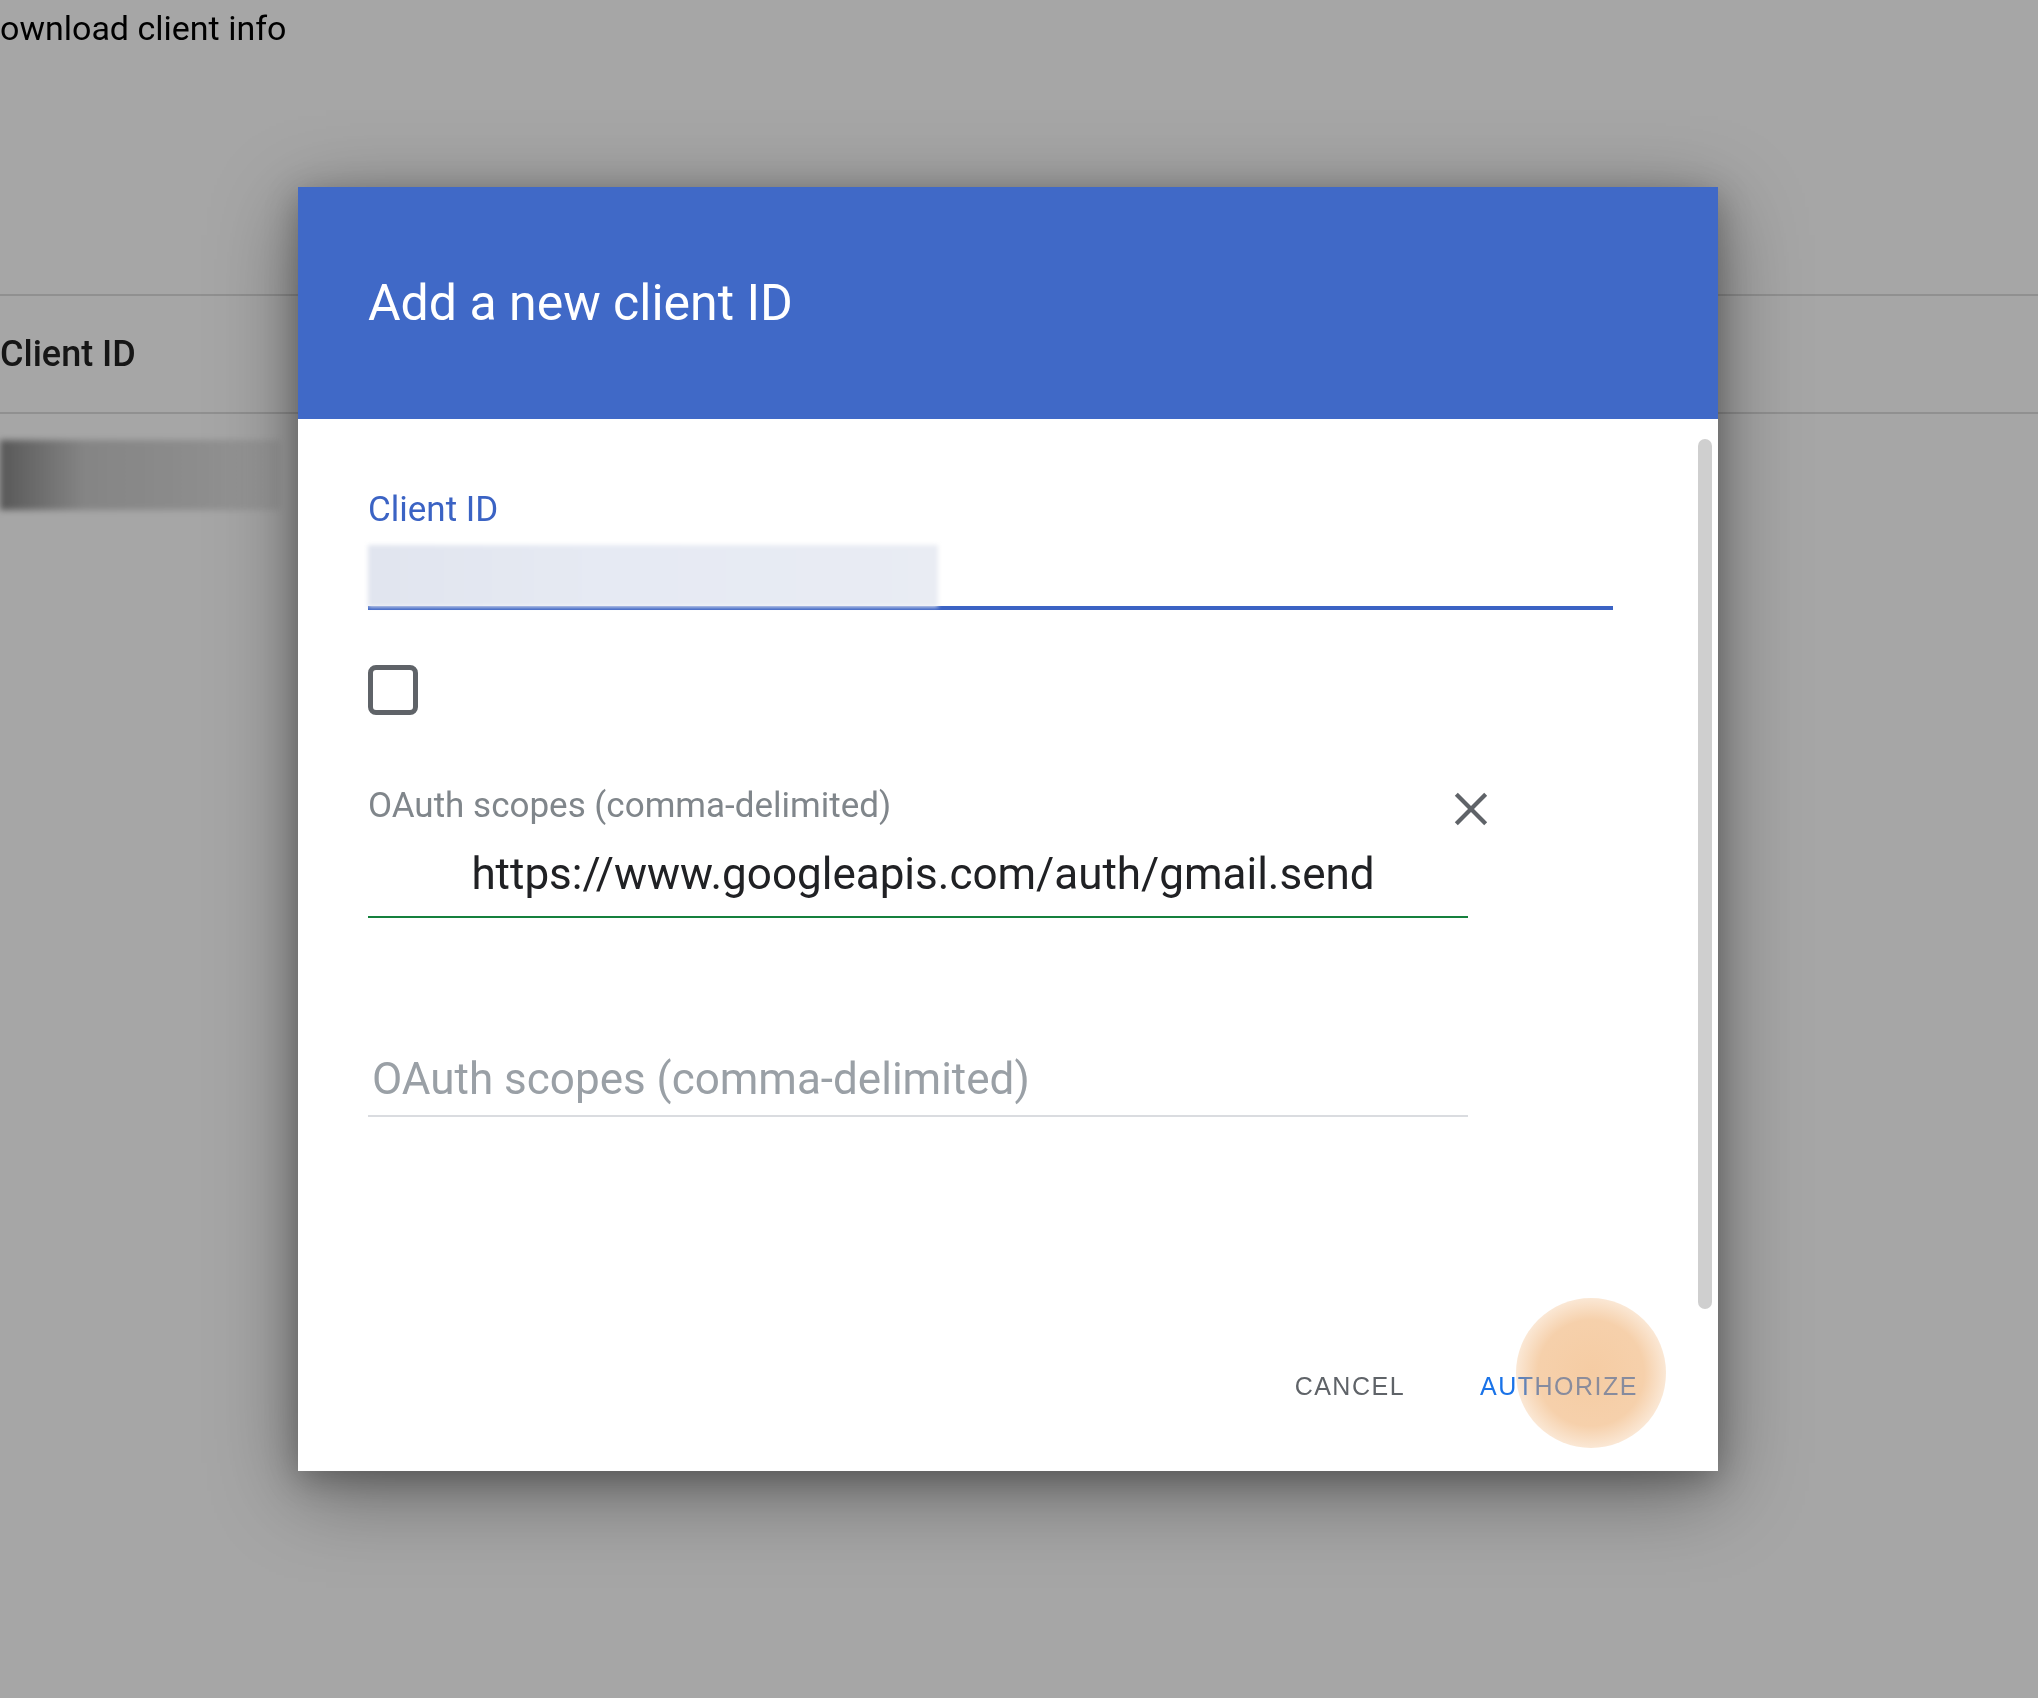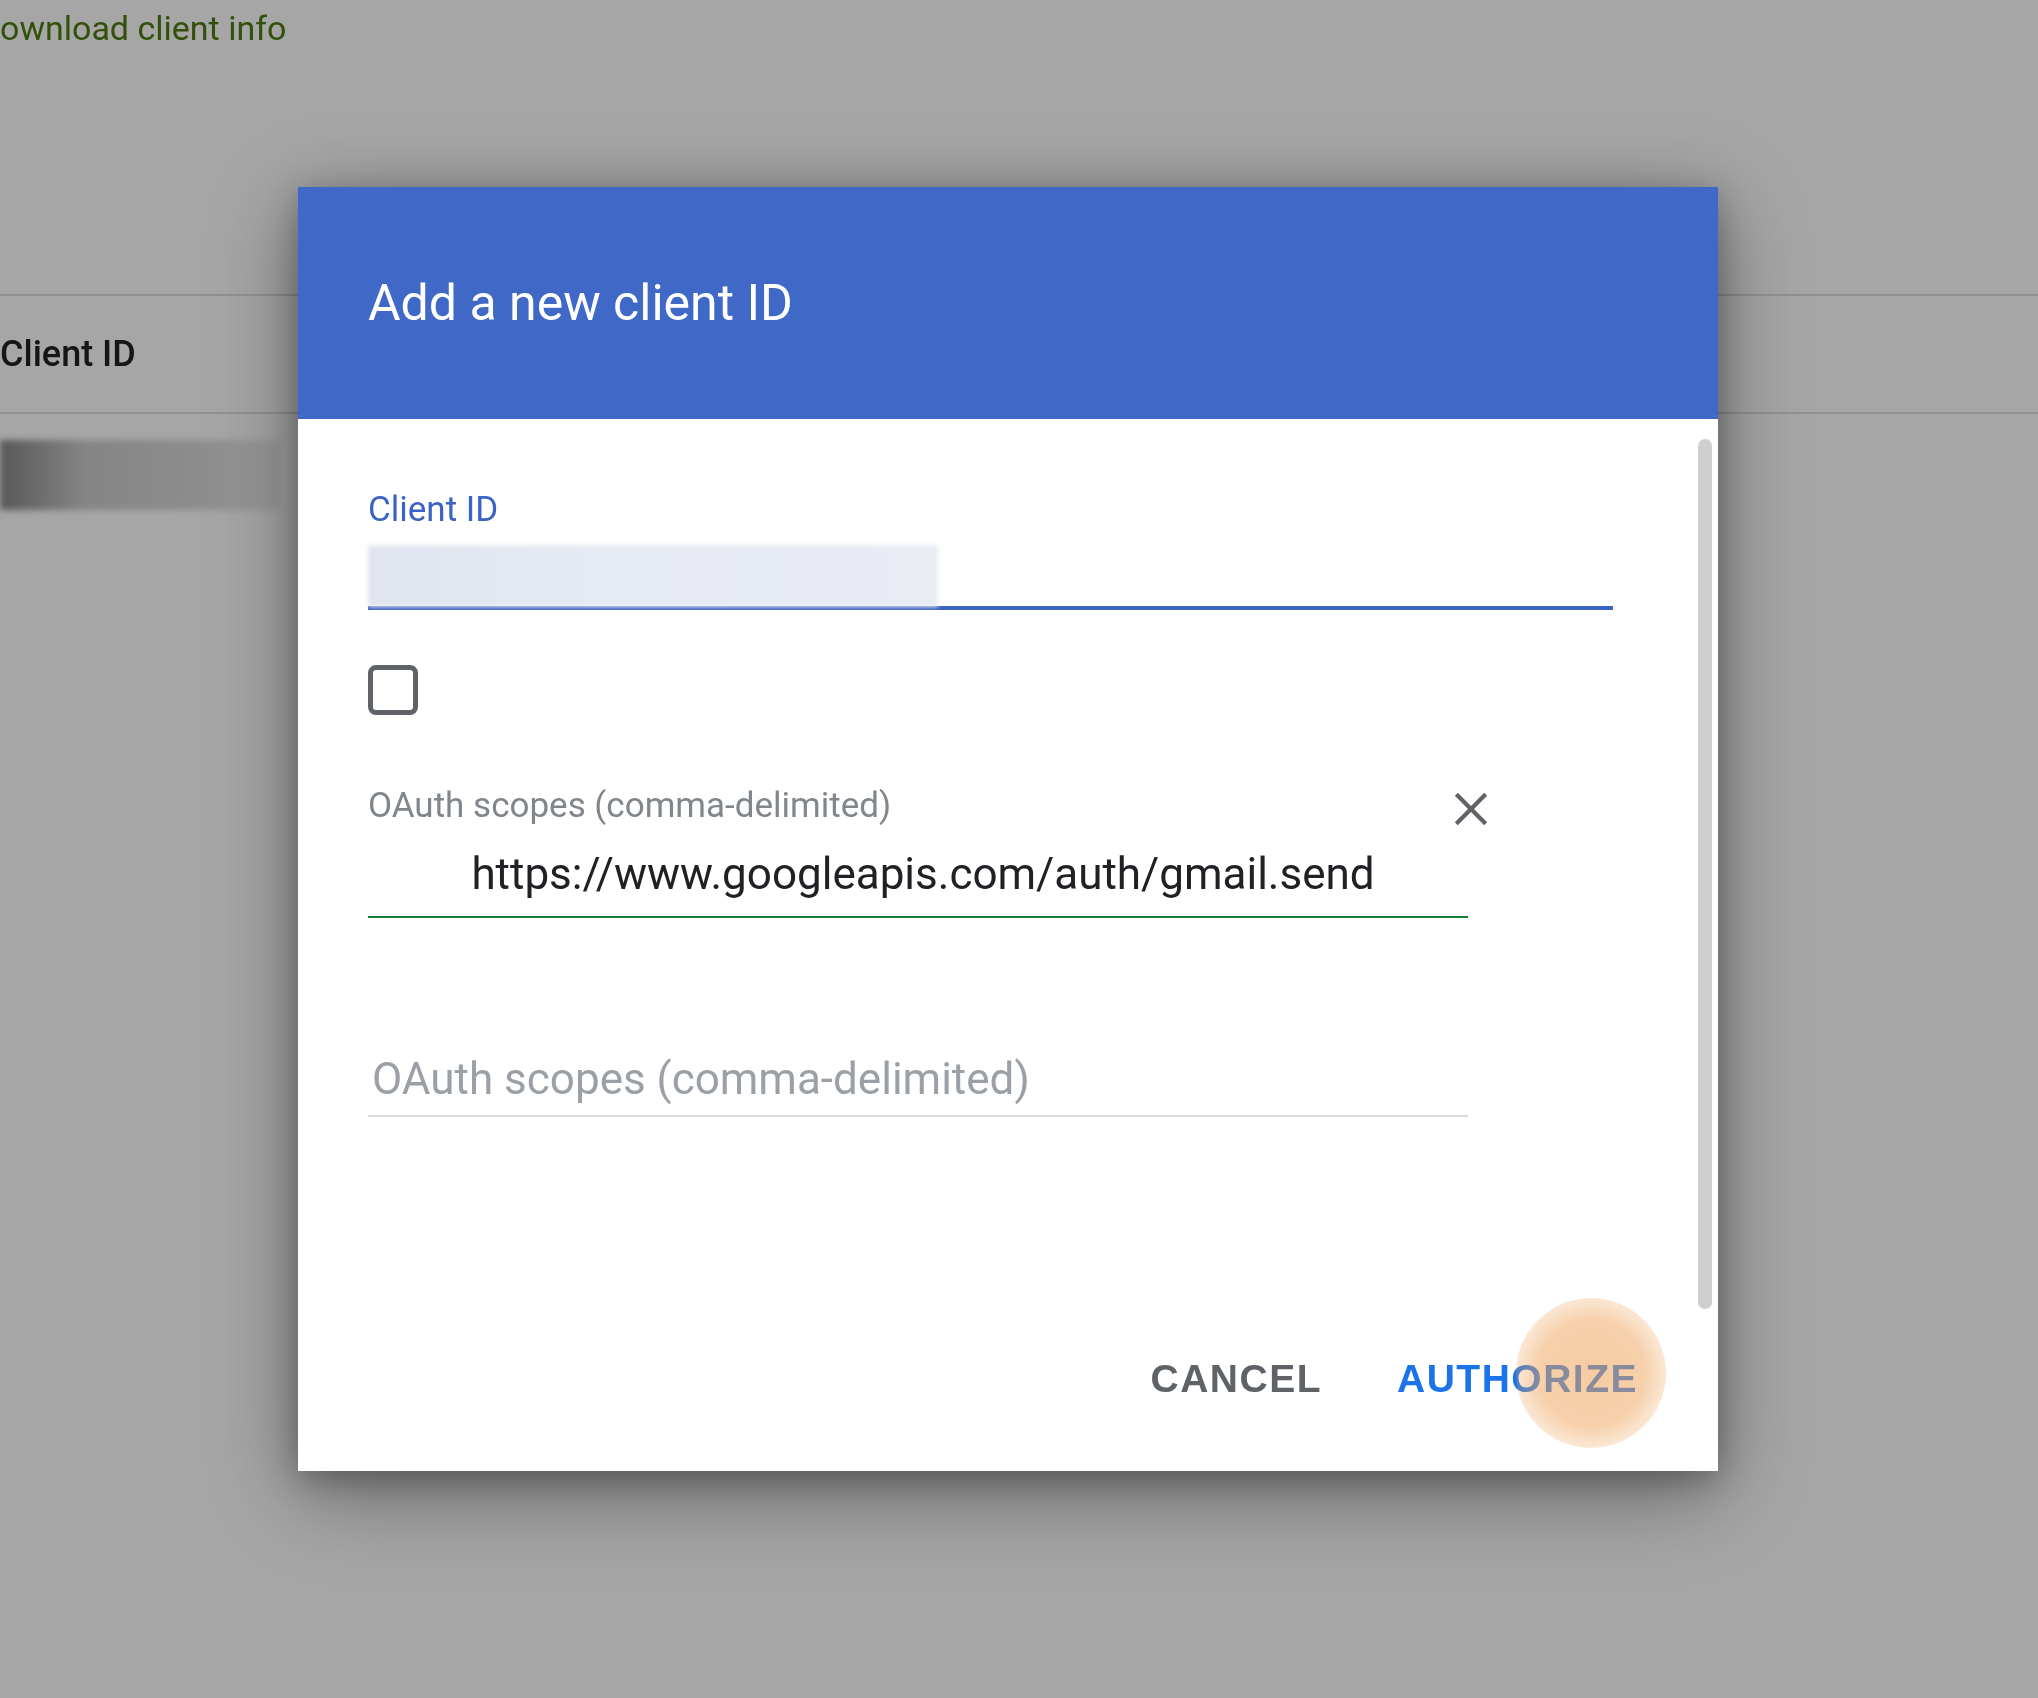--- a/index.html
+++ b/index.html
@@ -20,21 +20,21 @@
     .background {
       position: absolute;
       inset: 0;
       background: #fff;
     }
     
     .bg-link {
       position: absolute;
       top: 8px;
       left: 0;
-      color: #4d7c0f;
+      color: #000000;
       font-size: 34px;
       font-weight: 400;
     }
     
     .bg-header-row {
       position: absolute;
       top: 294px;
       left: 0;
       right: 0;
       height: 120px;
@@ -224,22 +224,22 @@
     
     .dialog-footer {
       display: flex;
       justify-content: flex-end;
       align-items: center;
       gap: 75px;
       padding: 0 80px 60px 0;
     }
     
     .btn {
-      font-size: 39px;
-      font-weight: 700;
+      font-size: 25px;
+      font-weight: 400;
       letter-spacing: 1.5px;
       background: none;
       border: none;
       cursor: pointer;
       padding: 10px 0;
       text-align: center;
     }
     
     .btn-cancel {
       color: #5f6368;

